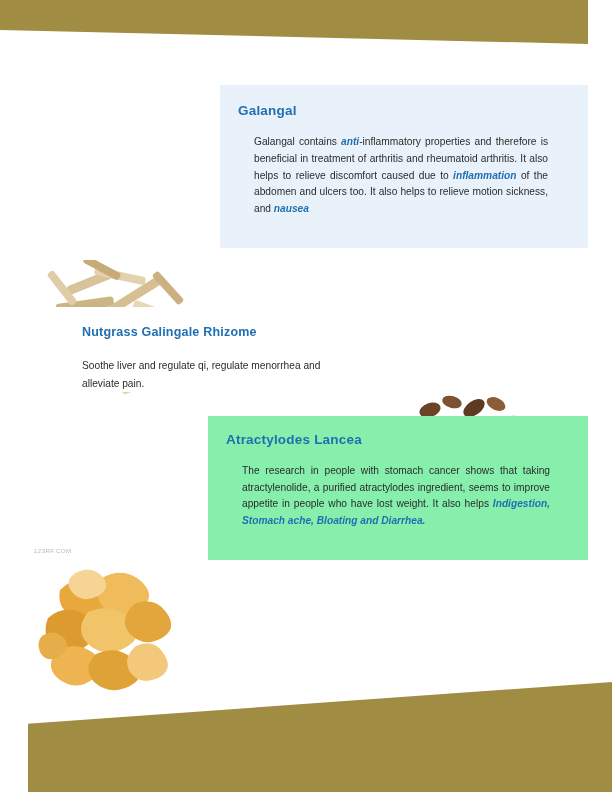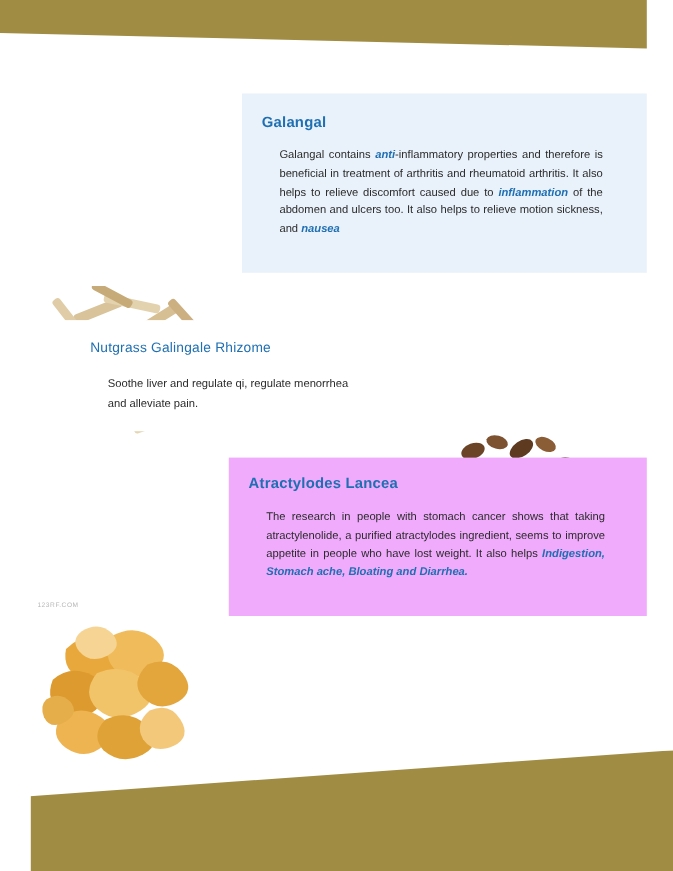--- a/index.html
+++ b/index.html
@@ -94,49 +94,49 @@
     width: 564px;
     height: 152px;
   }
   .block-atract .photo-col {
     width: 184px;
     background: #ffffff;
     position: relative;
   }
   .block-atract .text-col {
     flex: 1;
-    background: #f0abfc;
+    background: #86efac;
     padding: 16px 22px 14px 18px;
     box-sizing: border-box;
   }
 
   h2.heading {
     margin: 0 0 16px 0;
     font-size: 13.5px;
     font-weight: bold;
     color: #1f6fb2;
     letter-spacing: .2px;
   }
   h2.heading-plain {
     margin: 0 0 18px 0;
     font-size: 12.5px;
-    font-weight: normal;
+    font-weight: bold;
     color: #1f6fb2;
     letter-spacing: .2px;
   }
 
   p.body {
     margin: 16px;
     font-size: 10.2px;
     line-height: 1.65;
     color: #2b2b2b;
     text-align: justify;
   }
   p.body-plain {
-    margin: 16px;
+    margin: 0;
     font-size: 10.2px;
     line-height: 1.7;
     color: #2b2b2b;
     text-align: left;
   }
   .em-blue {
     color: #1f6fb2;
     font-weight: bold;
     font-style: italic;
   }

